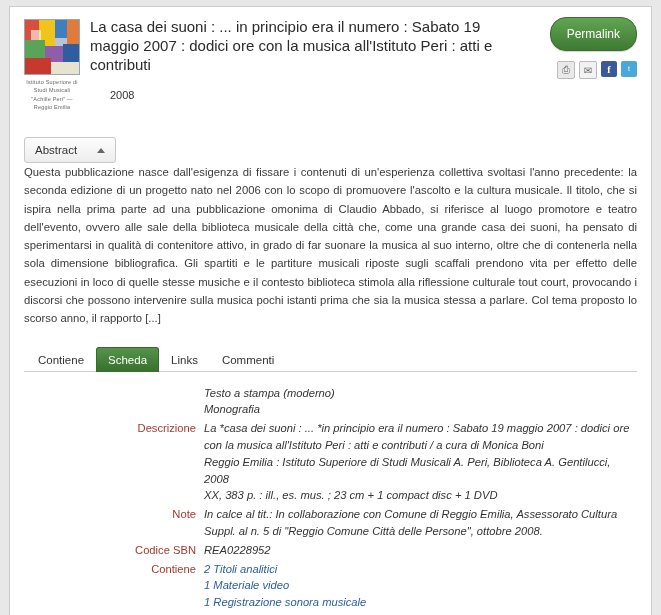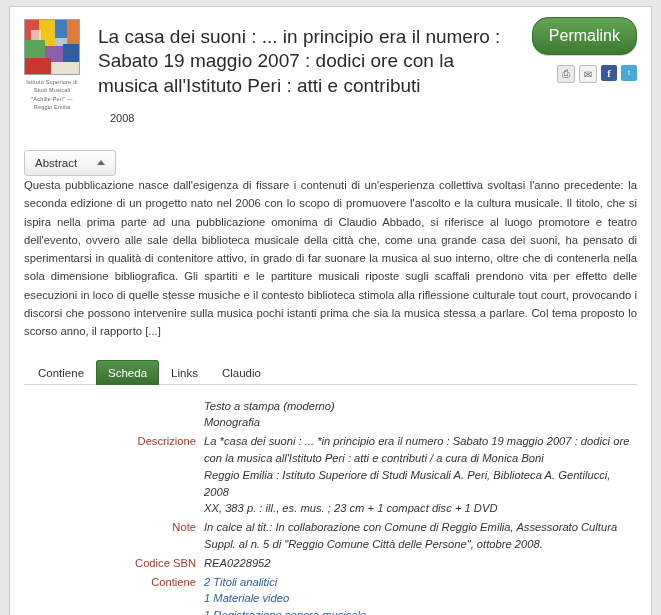--- a/index.html
+++ b/index.html
@@ -64,43 +64,43 @@
     color: #666;
     line-height: 1.5;
     text-align: center;
     letter-spacing: .2px;
   }
   .title-block {
     flex: 1 1 auto;
     padding-right: 6px;
   }
   .rec-title {
-    font-size: 19px;
+    font-size: 15px;
     line-height: 1.28;
     color: #2a2a2a;
     font-weight: normal;
-    margin: 8px;
+    margin: 0;
   }
   .rec-year {
     margin-top: 14px;
     margin-left: 20px;
     font-size: 11px;
     color: #333;
   }
   .header-right {
     flex: 0 0 auto;
     width: 120px;
     text-align: right;
   }
   .permalink-btn {
     display: inline-block;
     background: #4b8a3f;
     background-image: linear-gradient(to bottom, #61a552, #3f7a33);
     color: #ffffff;
-    font-size: 16px;
+    font-size: 12px;
     padding: 9px 16px;
     border-radius: 16px;
     border: 1px solid #3b6f2f;
     text-decoration: none;
     box-shadow: 0 1px 1px rgba(0,0,0,.18);
     cursor: pointer;
   }
   .share-row {
     margin-top: 10px;
     display: flex;
@@ -247,21 +247,21 @@
       <span>Abstract</span>
       <span class="caret-up"></span>
     </div>
     <div class="abstract-text">Questa pubblicazione nasce dall'esigenza di fissare i contenuti di un'esperienza collettiva svoltasi l'anno precedente: la seconda edizione di un progetto nato nel 2006 con lo scopo di promuovere l'ascolto e la cultura musicale. Il titolo, che si ispira nella prima parte ad una pubblicazione omonima di Claudio Abbado, si riferisce al luogo promotore e teatro dell'evento, ovvero alle sale della biblioteca musicale della città che, come una grande casa dei suoni, ha pensato di sperimentarsi in qualità di contenitore attivo, in grado di far suonare la musica al suo interno, oltre che di contenerla nella sola dimensione bibliografica. Gli spartiti e le partiture musicali riposte sugli scaffali prendono vita per effetto delle esecuzioni in loco di quelle stesse musiche e il contesto biblioteca stimola alla riflessione culturale tout court, provocando i discorsi che possono intervenire sulla musica pochi istanti prima che sia la musica stessa a parlare. Col tema proposto lo scorso anno, il rapporto [...]</div>
   </div>
 
   <div class="tabs" id="tabbar">
       <div class="tab">Contiene</div>
       <div class="tab active">Scheda</div>
       <div class="tab">Links</div>
-      <div class="tab">Claudio</div>
+      <div class="tab">Commenti</div>
     </div>
 
   <table class="detail">
     <tbody id="detail-body">
         <tr>
           <td class="lbl"></td>
           <td class="val">
             <span class="line">Testo a stampa (moderno)</span>
             <span class="line">Monografia</span>
           </td>

